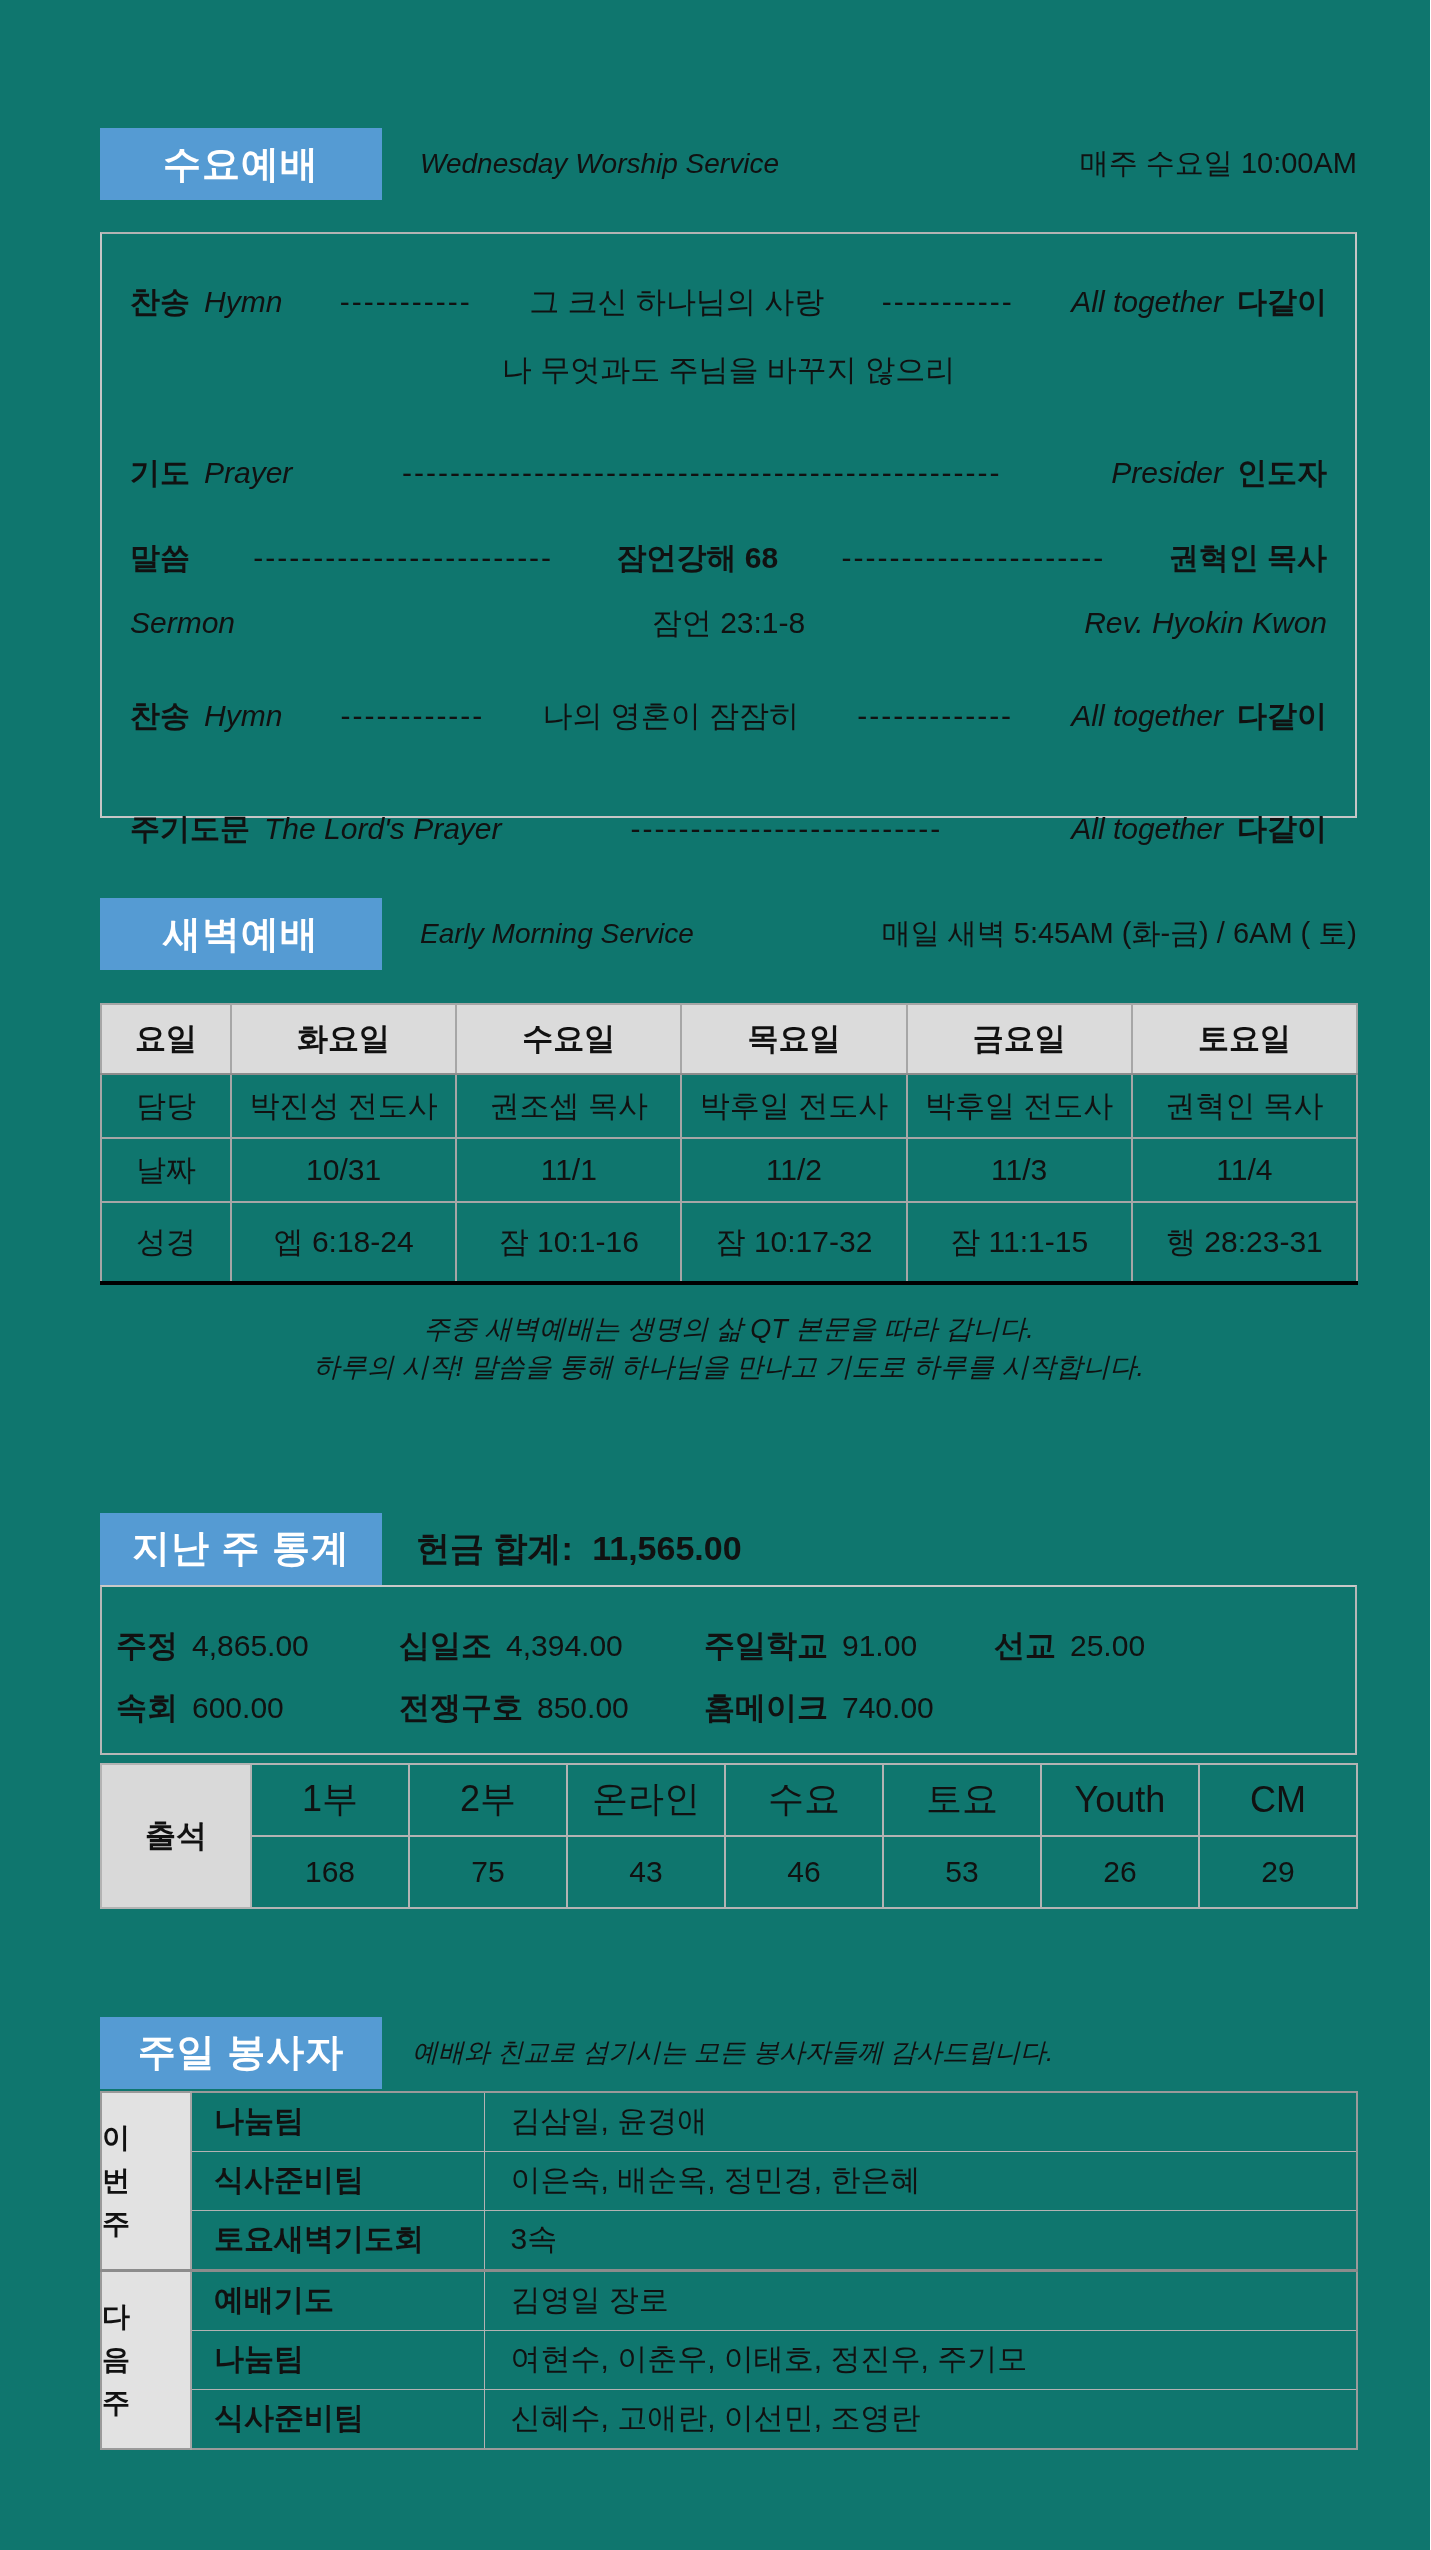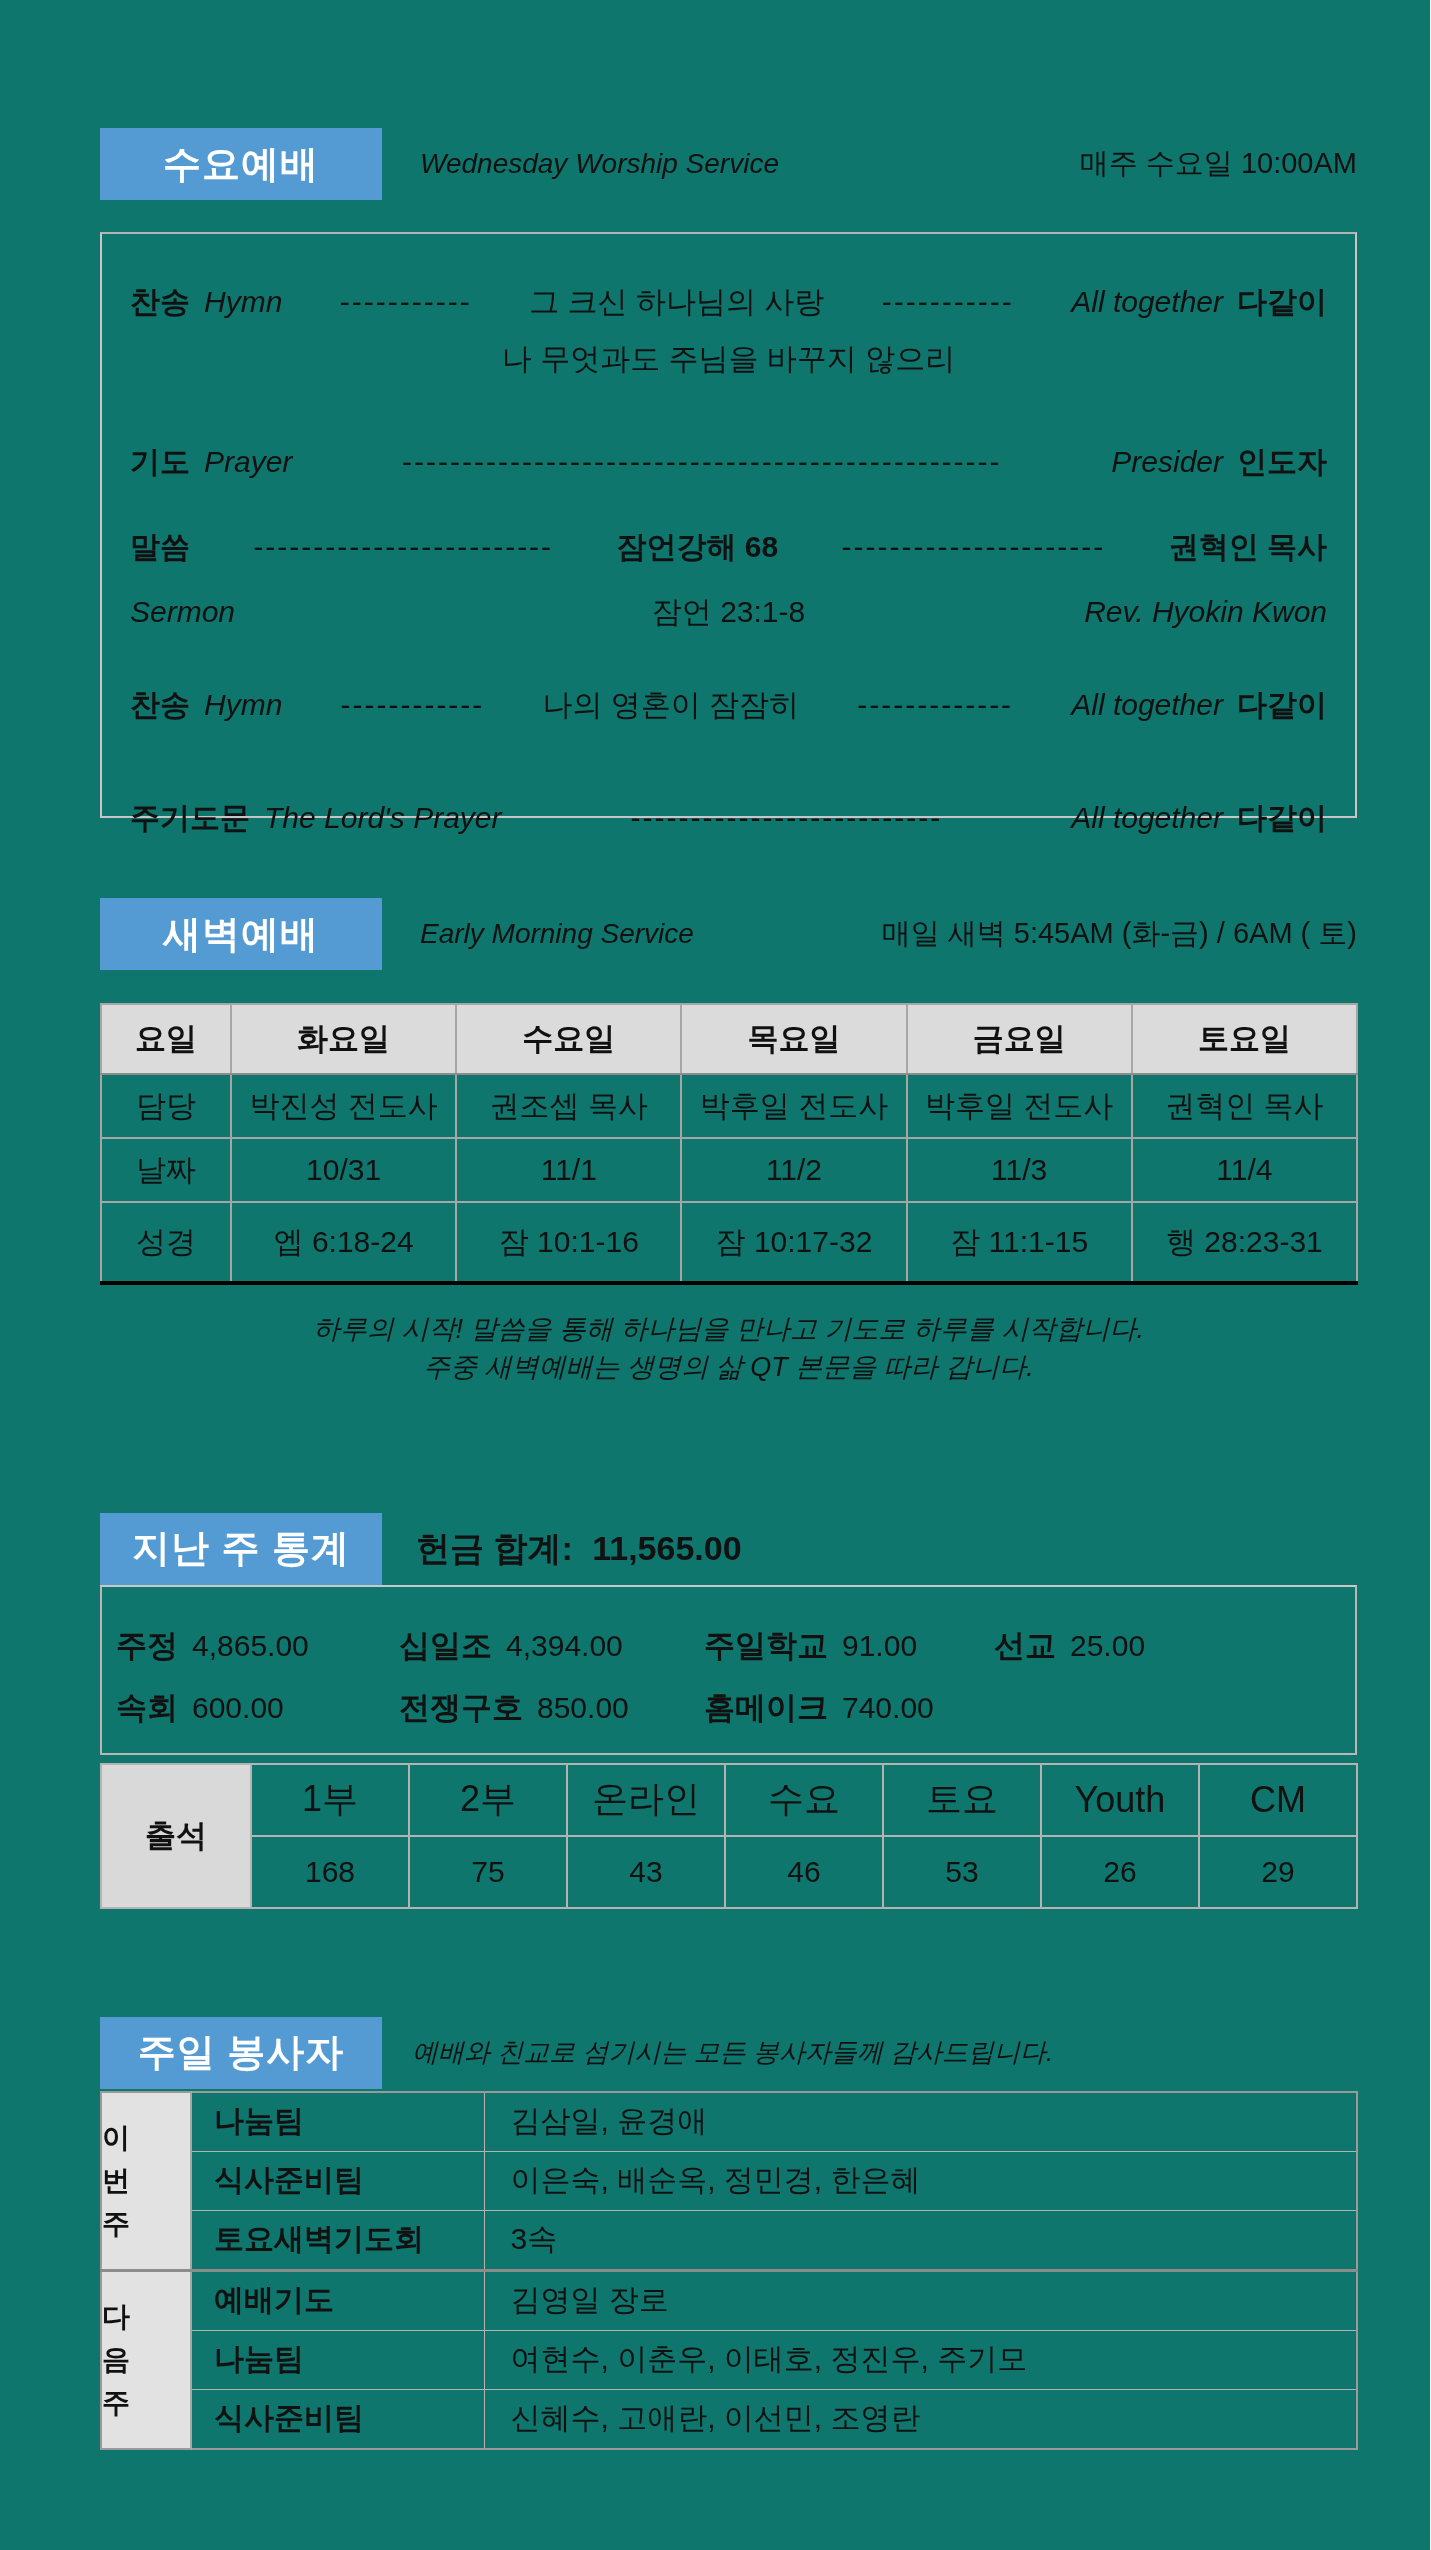--- a/index.html
+++ b/index.html
@@ -22,21 +22,21 @@
                border-top-color:#b3b3b3;padding:48px 28px 0 28px;font-size:30px;}
   .w-row{display:flex;justify-content:space-between;align-items:baseline;white-space:nowrap;}
   .grp{display:inline-flex;gap:14px;align-items:baseline;}
   .w-row b{font-weight:700;}
   .w-row i{font-style:italic;}
   .dash{letter-spacing:2px;overflow:hidden;}
   .three{display:flex;}
   .three .side{flex:1;}
   .three .midtext{flex:0 0 auto;}
   .three .right{text-align:right;}
-  .r-hymn1b{margin-top:16px;}
+  .r-hymn1b{margin-top:27px;}
   .r-prayer{margin-top:62px;}
   .r-sermon{margin-top:44px;}
   .r-sermonsub{margin-top:24px;}
   .r-hymn2{margin-top:52px;}
   .r-lords{margin-top:72px;}
 
   
   .mt-dawn{margin-top:80px;}
   table{border-collapse:collapse;}
   .dawn{margin-top:33px;width:1258px;table-layout:fixed;border:2px solid #7f7f7f;
@@ -203,22 +203,22 @@
       <td>엡 6:18-24</td>
       <td>잠 10:1-16</td>
       <td>잠 10:17-32</td>
       <td>잠 11:1-15</td>
       <td>행 28:23-31</td>
     </tr>
   </tbody>
     </table>
 
   <div class="notes">
+    <div>주중 새벽예배는 생명의 삶 QT 본문을 따라 갑니다.</div>
     <div>하루의 시작! 말씀을 통해 하나님을 만나고 기도로 하루를 시작합니다.</div>
-    <div>주중 새벽예배는 생명의 삶 QT 본문을 따라 갑니다.</div>
   </div>
 
   <header class="sec-head mt-stats">
     <div class="badge">지난 주 통계</div>
     <div class="total-line">
       <span>헌금 합계:</span>
       <span>11,565.00</span>
     </div>
   </header>
 

